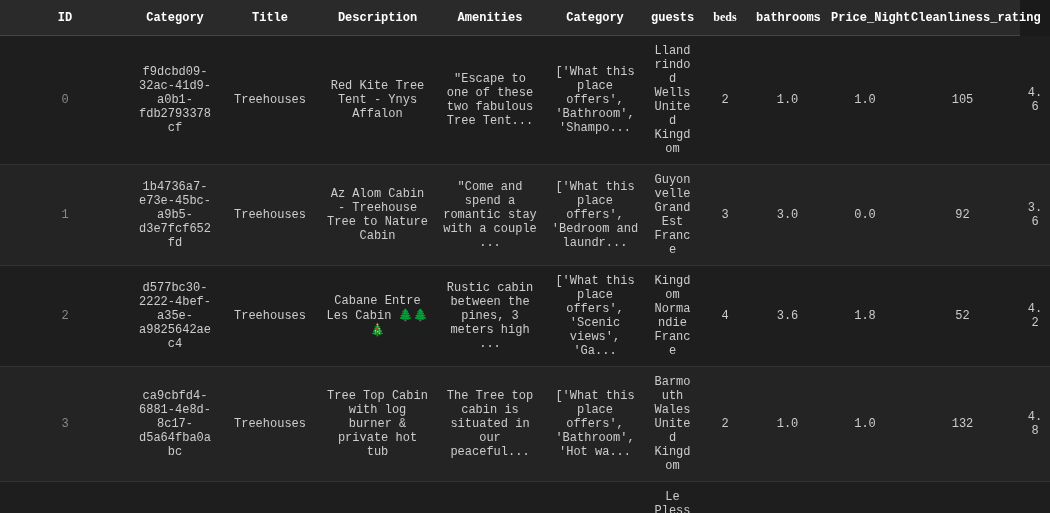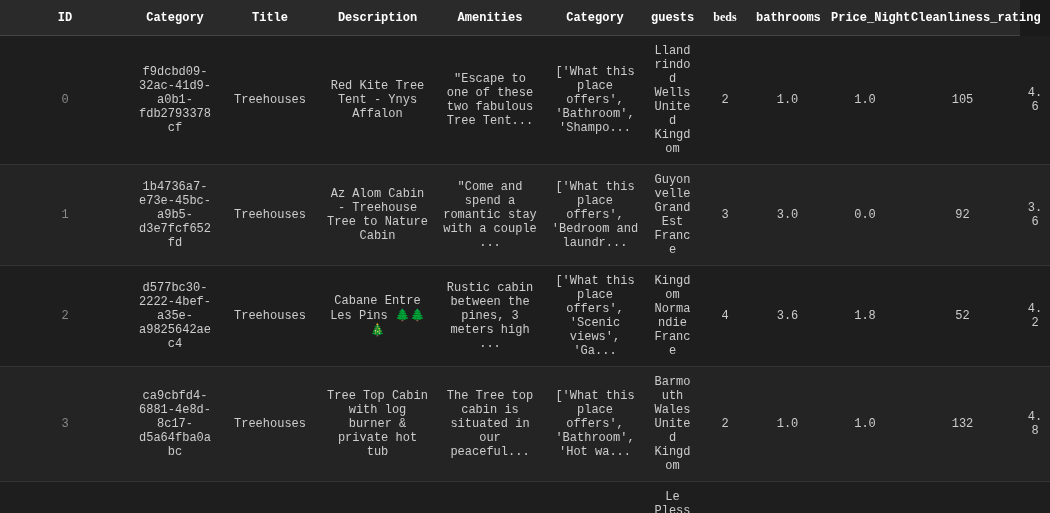--- a/index.html
+++ b/index.html
@@ -109,21 +109,21 @@
         <td>3</td>
         <td>3.0</td>
         <td>0.0</td>
         <td>92</td>
         <td>3.6</td>
       </tr>
       <tr>
         <td class="row-index">2</td>
         <td>d577bc30-2222-4bef-a35e-a9825642aec4</td>
         <td>Treehouses</td>
-        <td>Cabane Entre Les Pins
+        <td>Cabane Entre Les Cabin
 🌲🌲🎄</td>
         <td>Rustic cabin between the pines, 3 meters high ...</td>
         <td>['What this place offers', 'Scenic views', 'Ga...</td>
         <td>Kingdom Normandie France</td>
         <td>4</td>
         <td>3.6</td>
         <td>1.8</td>
         <td>52</td>
         <td>4.2</td>
       </tr>

